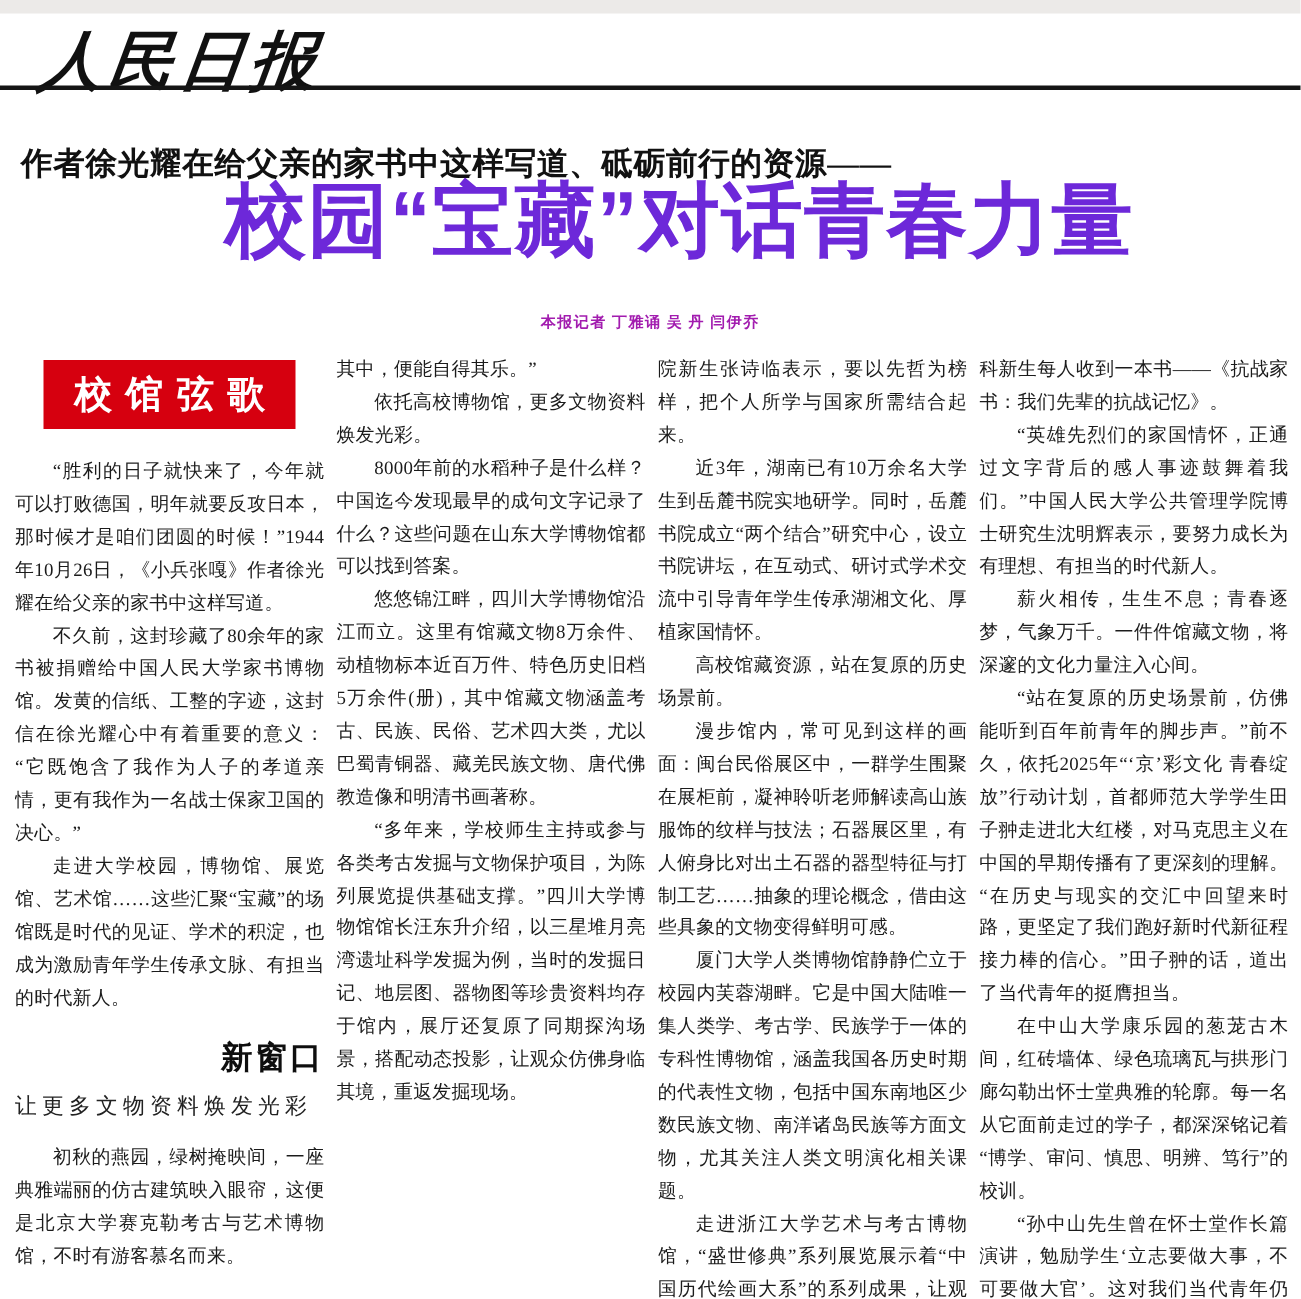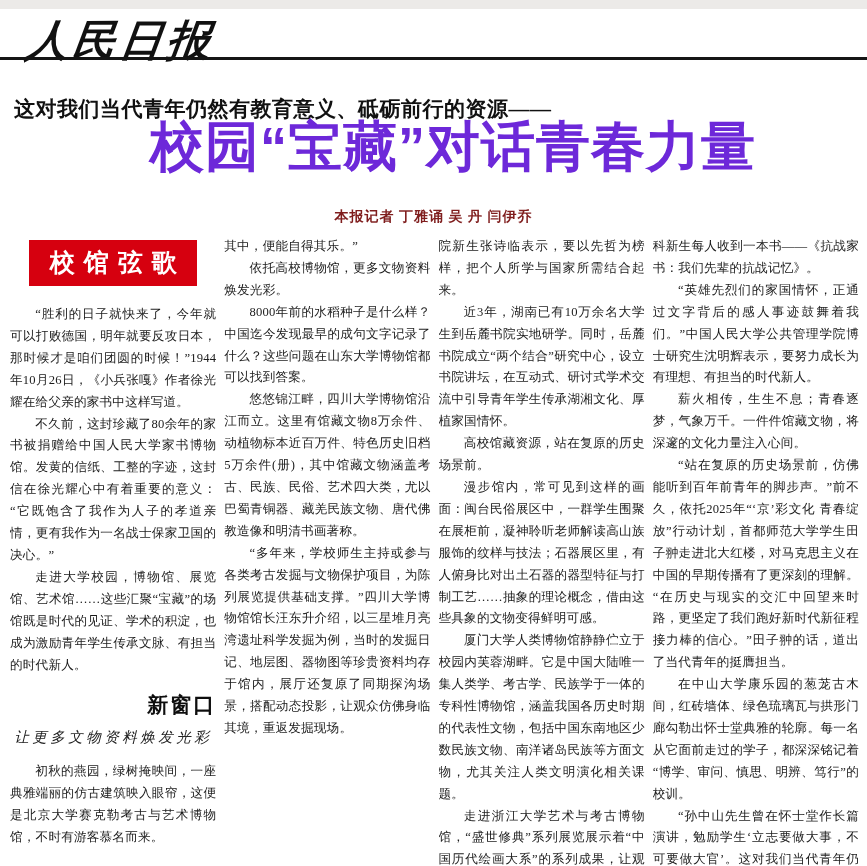--- a/index.html
+++ b/index.html
@@ -21,21 +21,21 @@
     font-size:21px;font-weight:bold;letter-spacing:0.5px;color:#111;
     font-family:"Liberation Serif", serif;
   }
   .headline{
     position:absolute;top:111px;left:150px;right:8px;
     font-family:"Liberation Sans", sans-serif;font-weight:900;font-size:54px;
     letter-spacing:1px;color:#6d28d9;white-space:nowrap;
   }
   .byline{
     position:absolute;top:208px;left:0;right:0;text-align:center;
-    font-size:14px;font-weight:bold;color:#7f1d1d;letter-spacing:1px;
+    font-size:10px;font-weight:bold;color:#a21caf;letter-spacing:1px;
   }
   .body-grid{
     position:absolute;top:236px;left:10px;right:8px;bottom:0;
     display:grid;grid-template-columns:repeat(4,1fr);column-gap:8px;overflow:hidden;
   }
   .col{overflow:hidden;text-align:justify;}
   .blk-badge{
     width:168px;margin:4px auto 18px;padding:6px 0 7px;text-align:center;
     color:#fff;font-family:"Liberation Sans", sans-serif;font-weight:bold;
     font-size:25px;letter-spacing:9px;text-indent:9px;
@@ -43,31 +43,31 @@
   .blk-p{
     margin:0;font-size:12.6px;line-height:21.9px;text-indent:2em;
     letter-spacing:0.2px;
   }
   .blk-p.noindent{text-indent:0;}
   .blk-h2{
     text-align:right;font-family:"Liberation Sans", sans-serif;font-weight:bold;
     font-size:21px;margin:15px 0 9px;color:#0e0e0e;letter-spacing:2px;
   }
   .blk-sub{
-    text-align:center;font-style:italic;font-size:14.5px;letter-spacing:3.5px;
+    text-align:left;font-size:14.5px;letter-spacing:3.5px;
     margin:0 0 14px;color:#222;font-family:"Liberation Serif", serif;
   }
 </style>
 </head>
 <body>
 
 <div class="page">
   <div class="masthead">人民日报</div>
   <div class="top-rule"></div>
-  <div class="kicker">这对我们当代青年仍然有教育意义、砥砺前行的资源——</div>
+  <div class="kicker">作者徐光耀在给父亲的家书中这样写道、砥砺前行的资源——</div>
   <div class="headline">校园“宝藏”对话青春力量</div>
   <div class="byline">本报记者  丁雅诵  吴  丹  闫伊乔</div>
 
   <div class="body-grid">
     <div class="col">
         <div class="blk-badge" style="background: rgb(214, 0, 15);">校馆弦歌</div>
         <p class="blk-p">“胜利的日子就快来了，今年就可以打败德国，明年就要反攻日本，那时候才是咱们团圆的时候！”1944年10月26日，《小兵张嘎》作者徐光耀在给父亲的家书中这样写道。</p>
         <p class="blk-p">不久前，这封珍藏了80余年的家书被捐赠给中国人民大学家书博物馆。发黄的信纸、工整的字迹，这封信在徐光耀心中有着重要的意义：“它既饱含了我作为人子的孝道亲情，更有我作为一名战士保家卫国的决心。”</p>
         <p class="blk-p">走进大学校园，博物馆、展览馆、艺术馆……这些汇聚“宝藏”的场馆既是时代的见证、学术的积淀，也成为激励青年学生传承文脉、有担当的时代新人。</p>
         <div class="blk-h2">新窗口</div>

